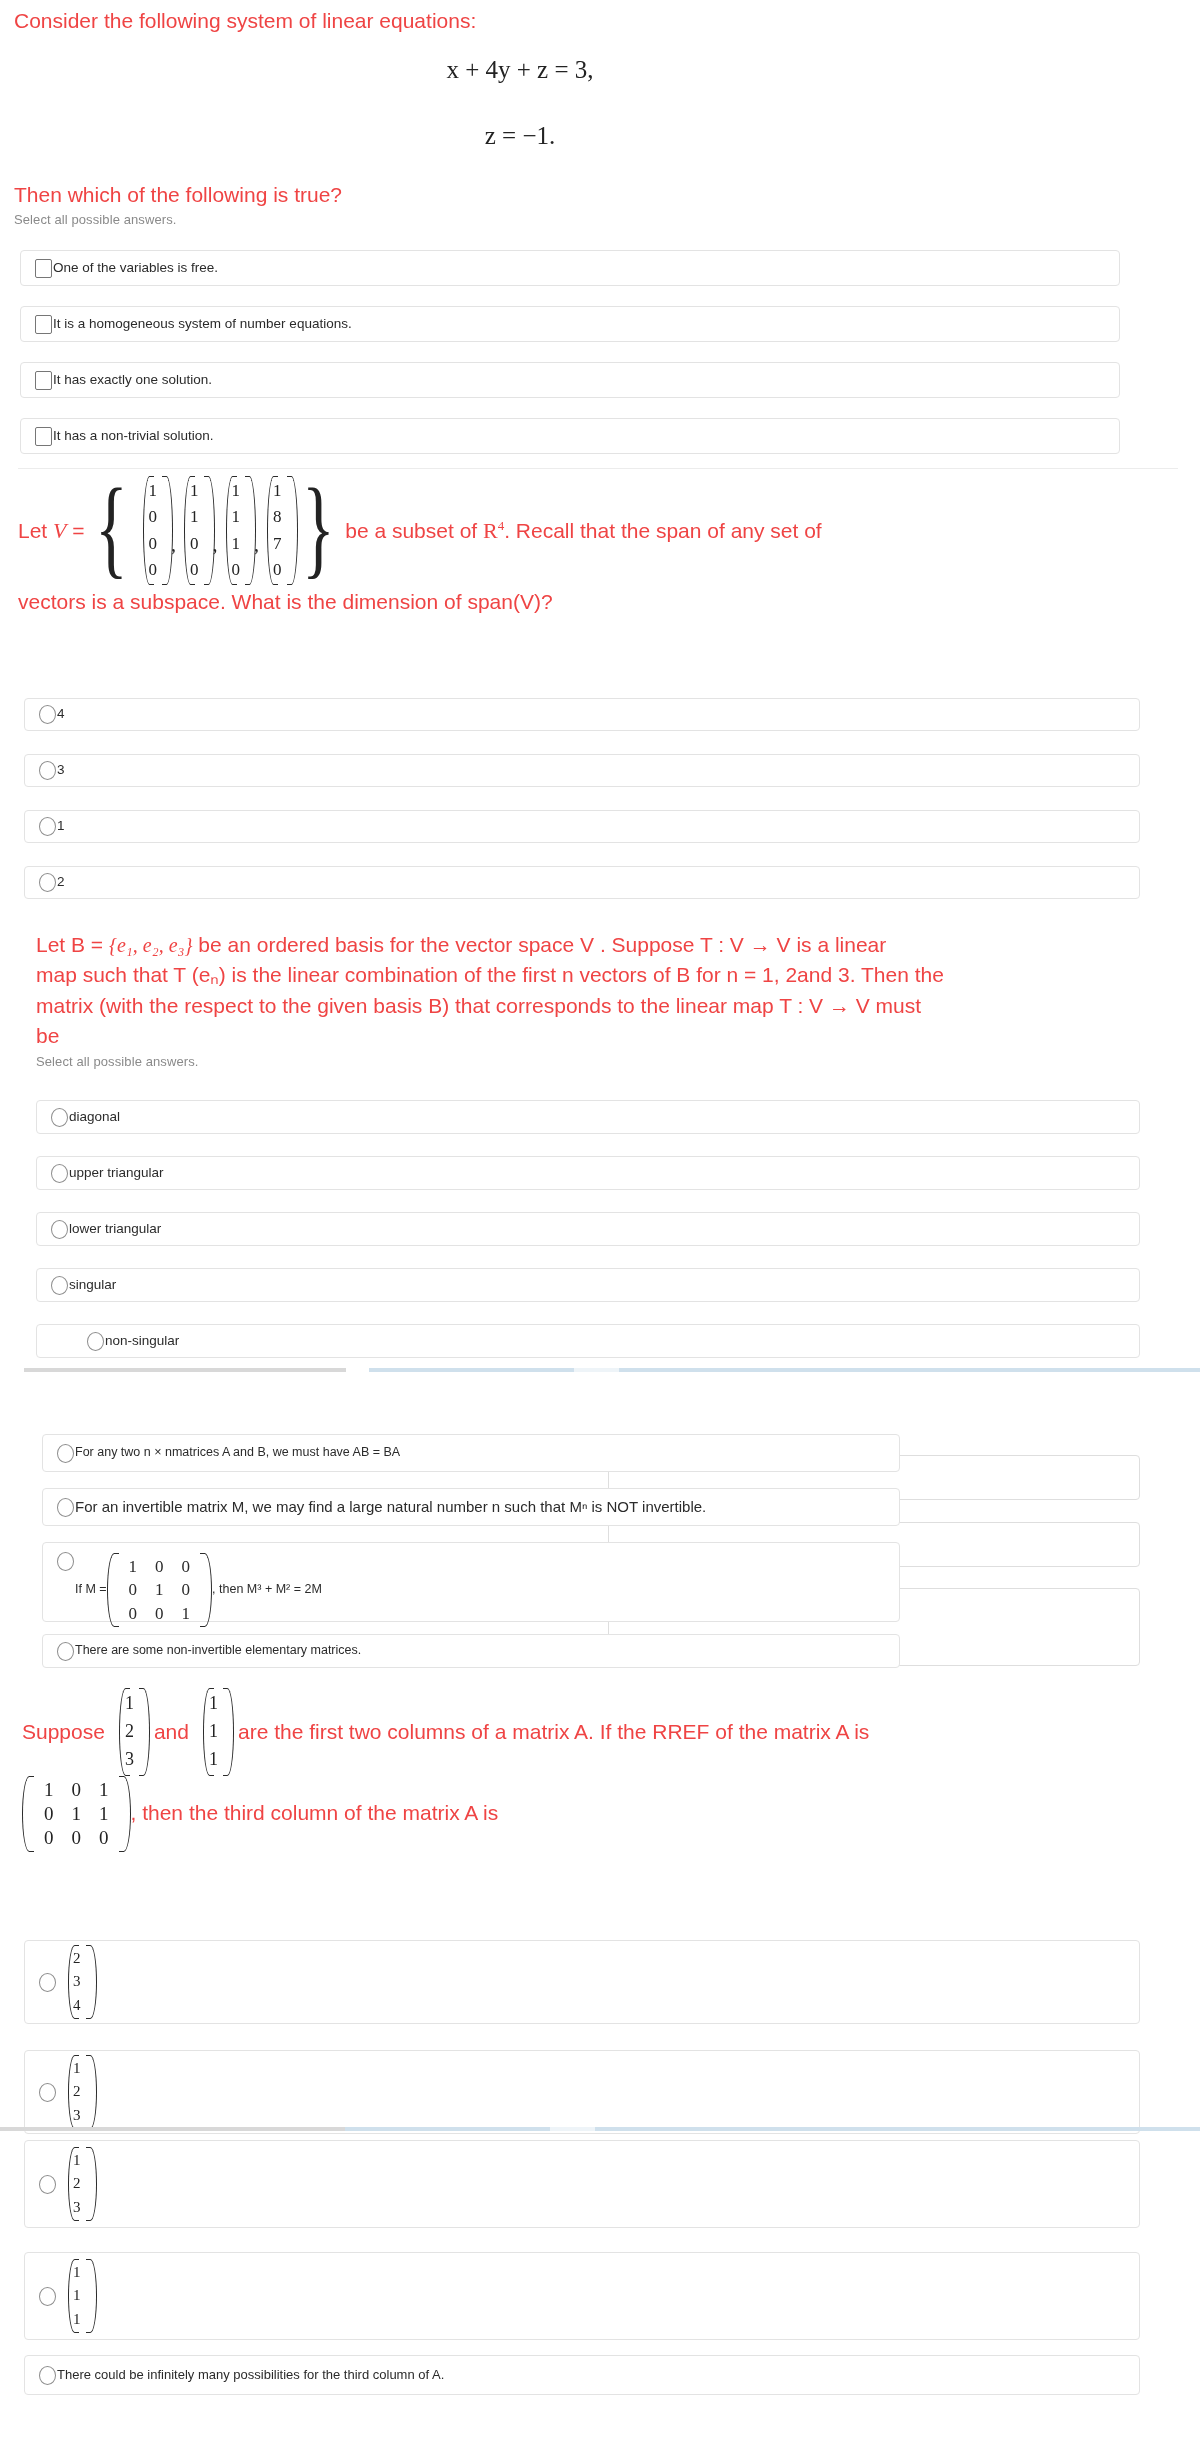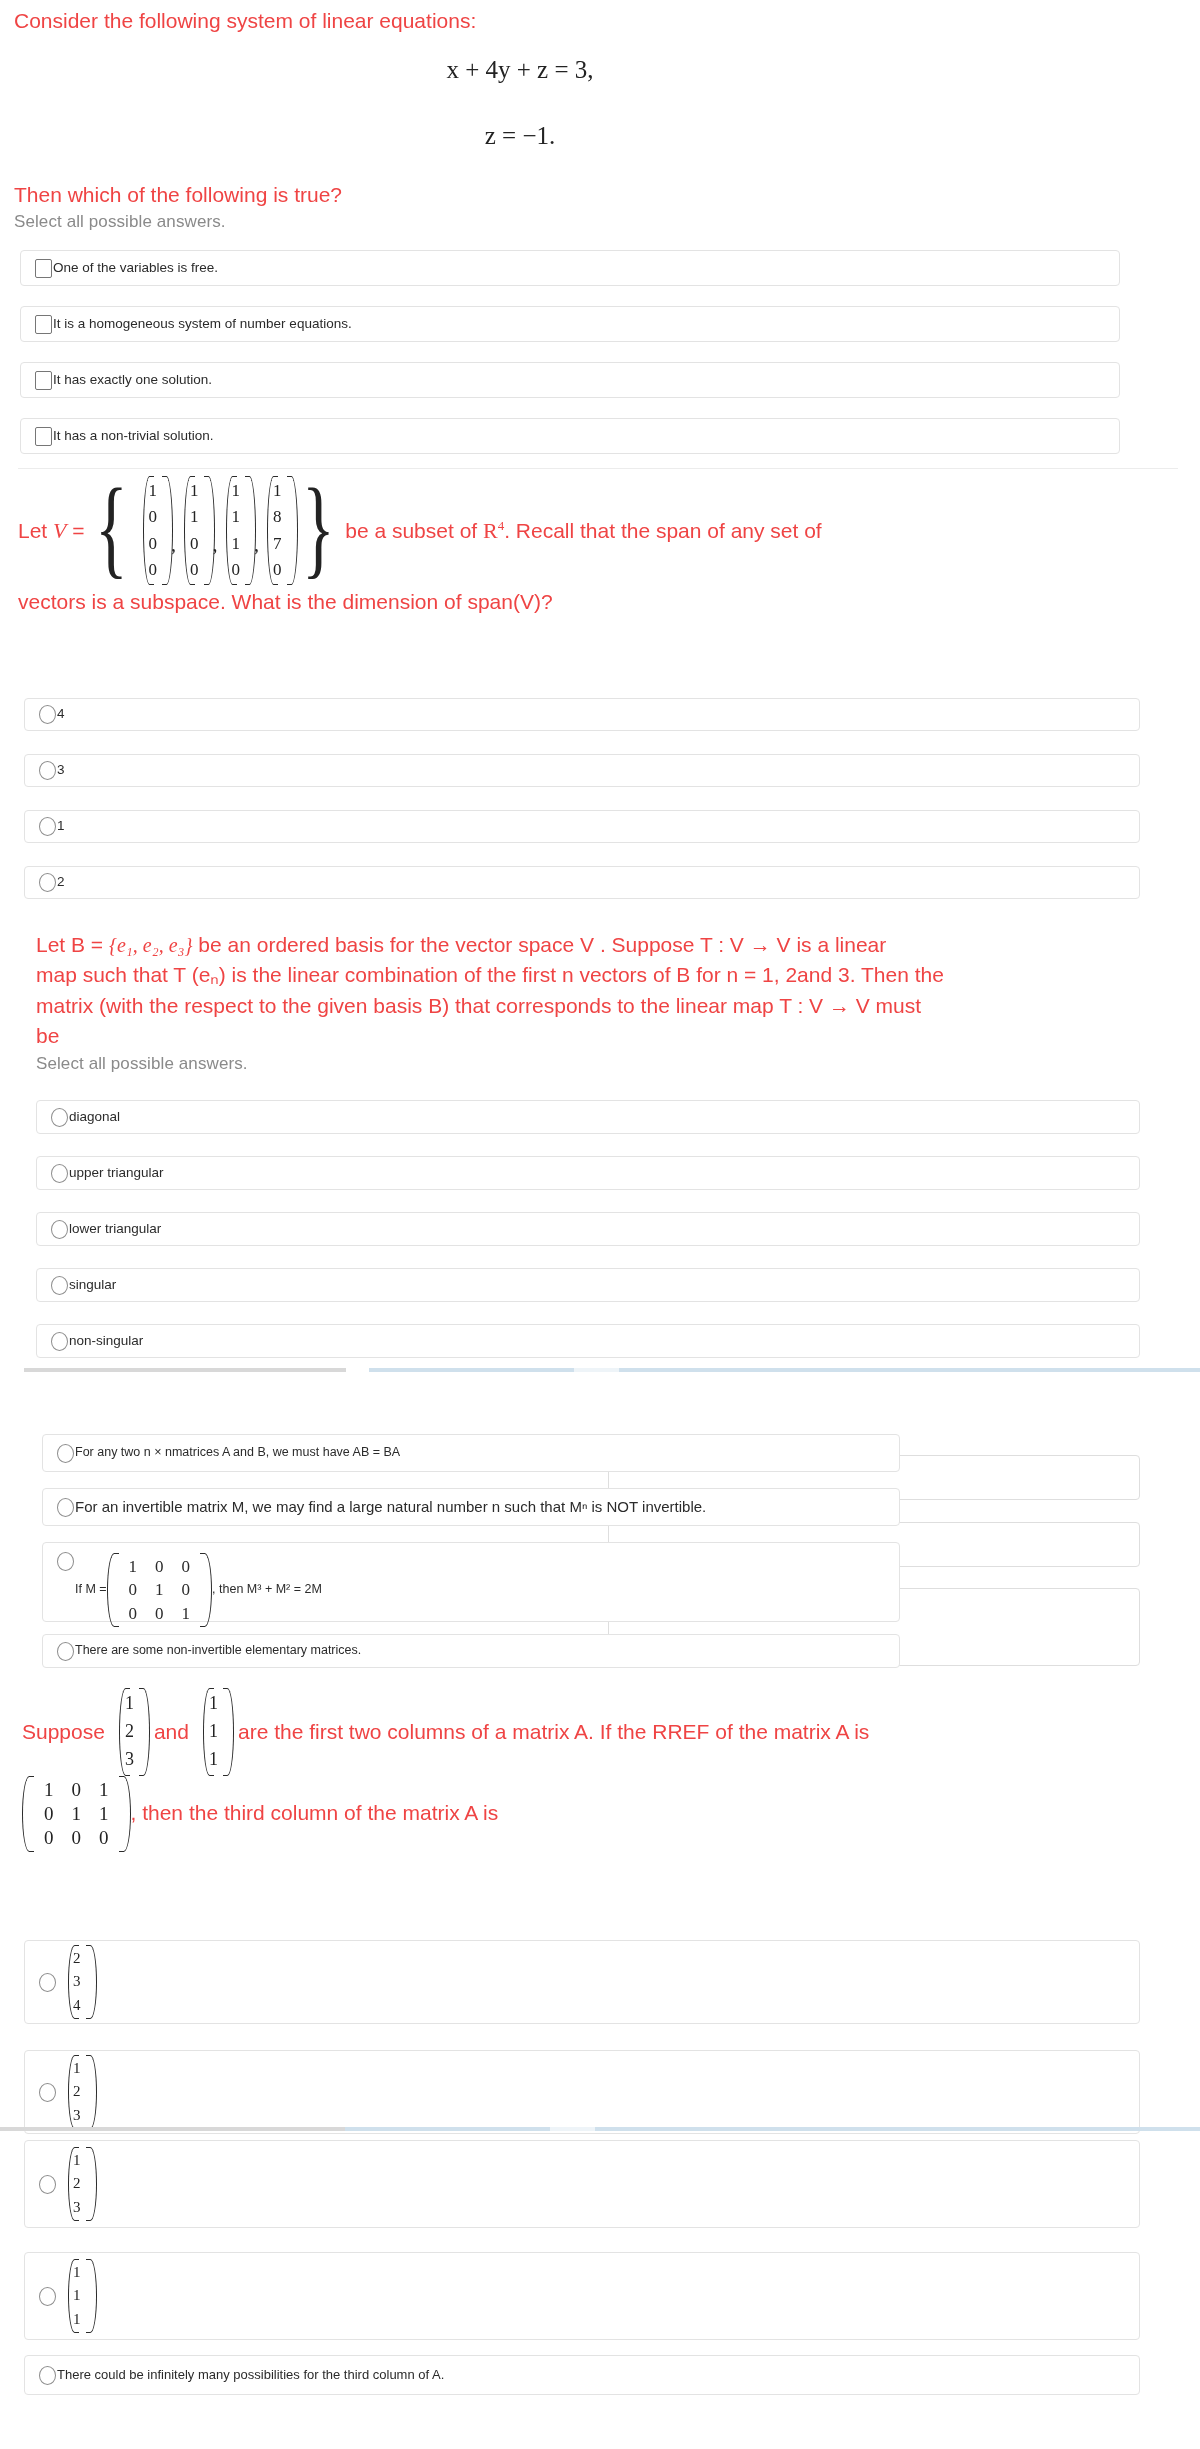--- a/index.html
+++ b/index.html
@@ -11,21 +11,21 @@
     position:relative;
     overflow:hidden;
   }
   .page{position:relative;width:1200px;height:2449px;}
 
   
   .stem{
     font-size:21px; line-height:1.45; color:#ef4444; font-weight:400;
   }
   .hint{
-    font-size:17px; color:#8a8a8a; margin-top:2px; letter-spacing:.1px;
+    font-size:13px; color:#8a8a8a; margin-top:2px; letter-spacing:.1px;
   }
   .mathtext{font-family:"Liberation Serif", serif; font-style:italic;}
   .mathup{font-family:"Liberation Serif", serif; font-style:normal;}
 
   
   .display-eq{
     text-align:center;
     font-family:"Liberation Serif", serif;
     font-size:25px;
   }
@@ -277,21 +277,21 @@
     <span class="lbl">upper triangular</span>
   </div>
   <div class="opt" style="left:36px; top:1212px; width:1104px; height:34px;">
     <span class="ctl"><span class="rdo"></span></span>
     <span class="lbl">lower triangular</span>
   </div>
   <div class="opt" style="left:36px; top:1268px; width:1104px; height:34px;">
     <span class="ctl"><span class="rdo"></span></span>
     <span class="lbl">singular</span>
   </div>
-  <div class="opt" style="left:36px; top:1324px; width:1104px; height:34px;">
+  <div class="opt" style="left:36px; top:1324px; width:1104px; height:34px;padding-left:36px;">
     <span class="ctl"><span class="rdo"></span></span>
     <span class="lbl">non-singular</span>
   </div>
 
   <div class="bluebar" style="left:24px; top:1368px; width:1176px;">
     <div class="seg" style="left:0px;   width:322px; background:#d8d8d8;"></div>
     <div class="seg" style="left:345px; width:205px; background:#cfe0ec;"></div>
     <div class="seg" style="left:550px; width:45px;  background:#eef4f8;"></div>
     <div class="seg" style="left:595px; width:581px; background:#cfe0ec;"></div>
   </div>

